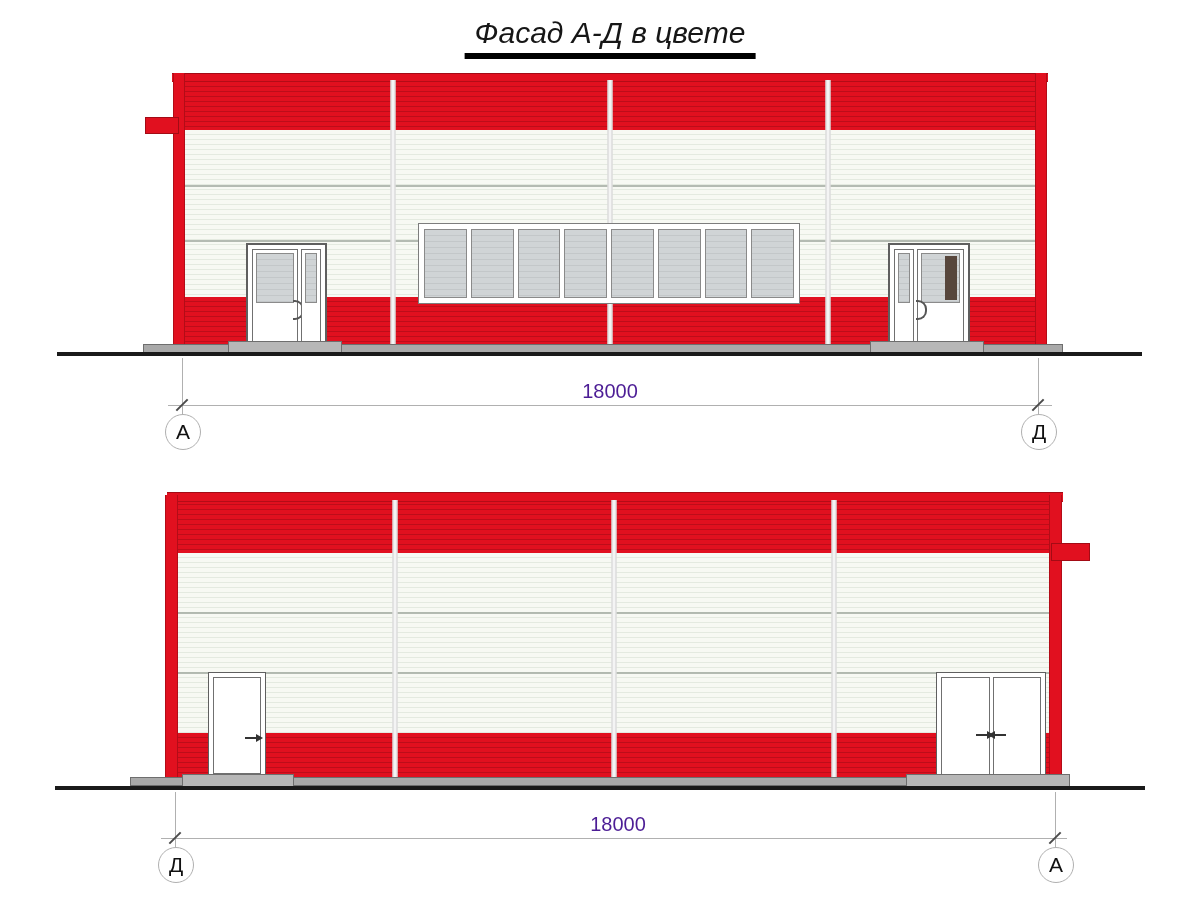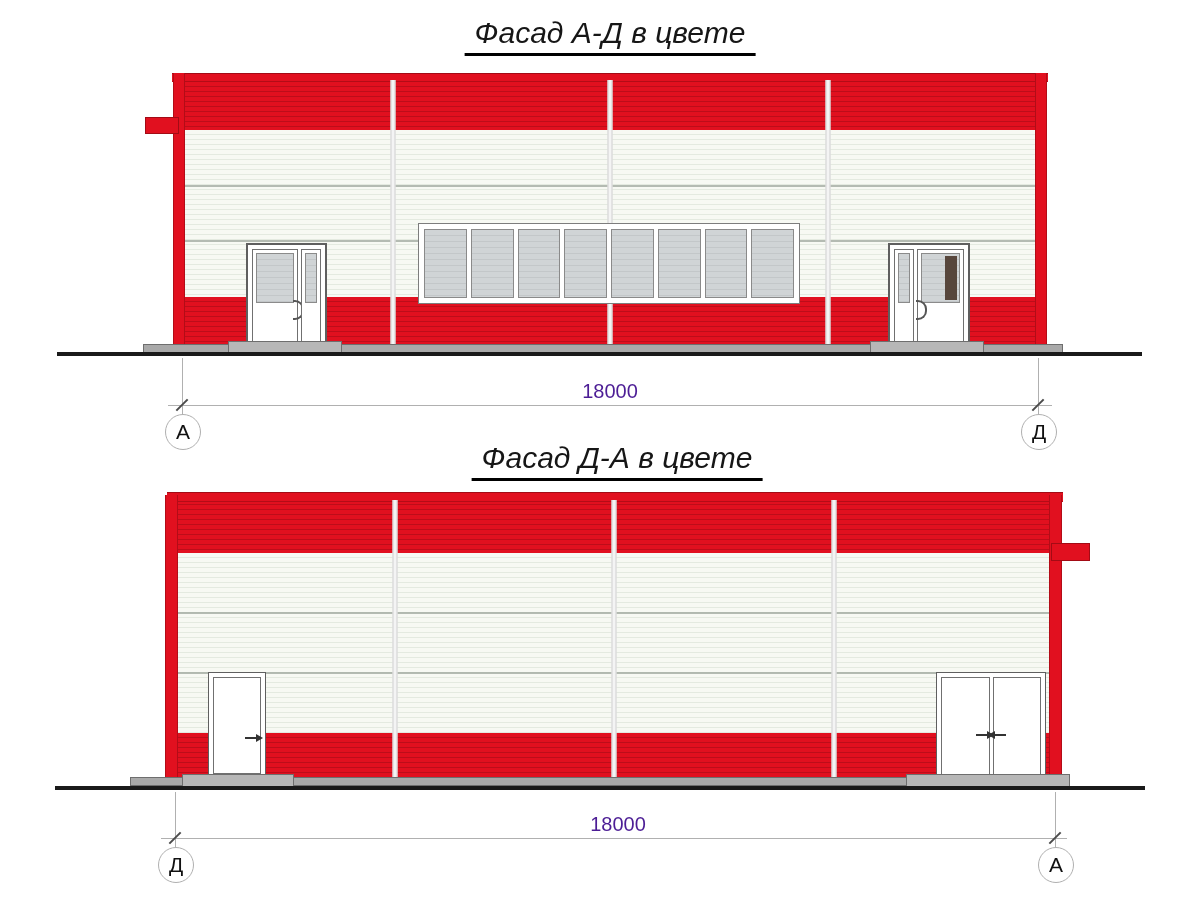--- a/index.html
+++ b/index.html
@@ -1,21 +1,21 @@
 <!DOCTYPE html>
 <html style="--facade-red: #e1101f; --facade-red-stripe: #bd0d1a; --siding-white: #f7f9f3; --siding-white-stripe: #e4eae0; --panel-joint: #a8b0a6; --glass-gray: #d0d4d6; --glass-gray-stripe: #c3c7c9; --door-dark-panel: #57463c; --concrete-gray: #a9a9a9; --ground-black: #1a1a1a; --dimension-line: #b0b0b0;"><head>
 <meta charset="utf-8">
 <style>
   html,body{margin:0;padding:0;background:#fff;}
   .canvas{position:relative;width:1200px;height:900px;background:#fff;overflow:hidden;
           font-family:"Liberation Sans", sans-serif;}
 
   
   .title{position:absolute;transform:translateX(-50%);font-style:italic;font-weight:400;
-         font-size:30px;color:#161616;border-bottom:3px solid #000000;padding:0 10px 3px;white-space:nowrap;}
+         font-size:30px;color:#161616;border-bottom:6px solid #000000;padding:0 10px 3px;white-space:nowrap;}
   .title.t1{left:610px;top:16px;}
   .title.t2{left:617px;top:441px;}
 
   
   .bldg{position:absolute;}
   .bldg.b1{left:175px;top:77px;width:870px;height:275px;}
   .bldg.b2{left:175px;top:492px;width:878px;height:294px;}
 
   .band{position:absolute;left:0;right:0;}
   .band.red{background:repeating-linear-gradient(180deg,
@@ -178,21 +178,20 @@
   <div class="tick" style="left:174px;top:404px;"></div>
   <div class="tick" style="left:1030px;top:404px;"></div>
   <div class="dimtext" style="left:610px;top:380px;">18000</div>
   <div class="axis" style="left:165px;top:414px;">
     <span>А</span>
   </div>
   <div class="axis" style="left:1021px;top:414px;">
     <span>Д</span>
   </div>
 
-  <div class="title t2">Фасад Д-А в цвете</div>
 
   <div class="bldg b2">
     <div class="band red rtop"></div>
     <div class="band white wmid">
       <div class="joint j1"></div>
       <div class="joint j2"></div>
     </div>
     <div class="band red rbot"></div>
     <div class="coping"></div>
     <div class="corner l"></div>

